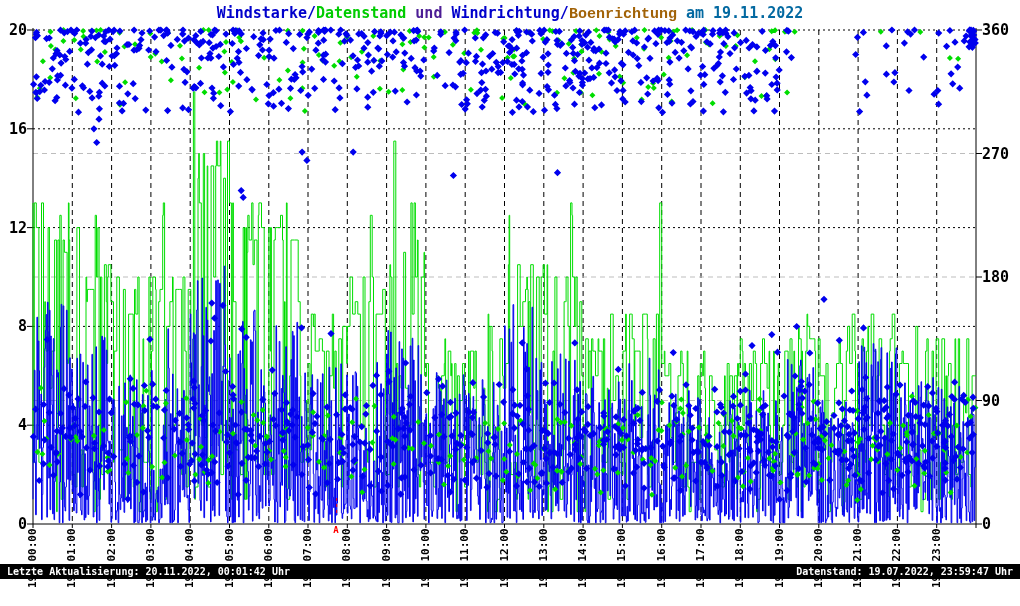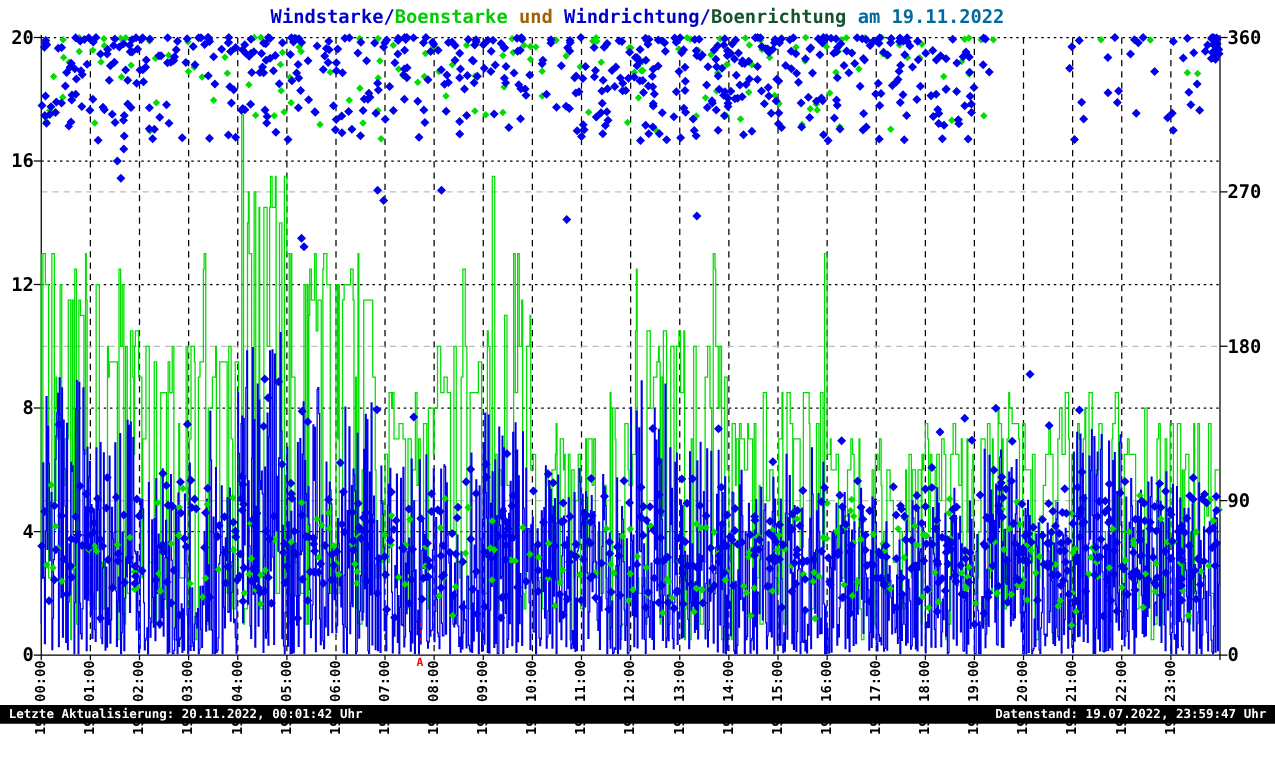--- a/index.html
+++ b/index.html
@@ -13,21 +13,21 @@
   .ann{font:bold 9px "DejaVu Sans Mono",monospace;fill:#ff0000;}
   .statusbar{position:absolute;left:0;top:564px;width:1020px;height:15px;background:#000;
              display:flex;justify-content:space-between;align-items:center;
              font:bold 10px "DejaVu Sans Mono",monospace;color:#fff;box-sizing:border-box;
              padding:0 7px;}
 </style>
 </head>
 <body>
 
 <div class="page">
-  <div class="title" id="title"><span style="color: rgb(0, 0, 204); text-align: center;">Windstarke/</span><span style="color: rgb(0, 204, 0);">Boenstarke</span><span style="color: #a16207;"> und </span><span style="color: rgb(0, 0, 204);">Windrichtung/</span><span style="color: #14532d;">Boenrichtung</span><span style="color: #0369a1;"> am 19.11.2022</span></div>
+  <div class="title" id="title"><span style="color: rgb(0, 0, 204); text-align: center;">Windstarke/</span><span style="color: rgb(0, 204, 0);">Datenstand</span><span style="color: #4c1d95;"> und </span><span style="color: rgb(0, 0, 204);">Windrichtung/</span><span style="color: #a16207; font-family: Liberation Mono, monospace;">Boenrichtung</span><span style="color: #0369a1;"> am 19.11.2022</span></div>
   <svg id="plot" width="1020" height="606" viewBox="0 0 1020 606">
       <g>
         <line x1="72.3" y1="30" x2="72.3" y2="524" stroke="#000" stroke-width="1" stroke-dasharray="5 4"></line>
         <line x1="111.6" y1="30" x2="111.6" y2="524" stroke="#000" stroke-width="1" stroke-dasharray="5 4"></line>
         <line x1="150.9" y1="30" x2="150.9" y2="524" stroke="#000" stroke-width="1" stroke-dasharray="5 4"></line>
         <line x1="190.2" y1="30" x2="190.2" y2="524" stroke="#000" stroke-width="1" stroke-dasharray="5 4"></line>
         <line x1="229.5" y1="30" x2="229.5" y2="524" stroke="#000" stroke-width="1" stroke-dasharray="5 4"></line>
         <line x1="268.8" y1="30" x2="268.8" y2="524" stroke="#000" stroke-width="1" stroke-dasharray="5 4"></line>
         <line x1="308" y1="30" x2="308" y2="524" stroke="#000" stroke-width="1" stroke-dasharray="5 4"></line>
         <line x1="347.3" y1="30" x2="347.3" y2="524" stroke="#000" stroke-width="1" stroke-dasharray="5 4"></line>

